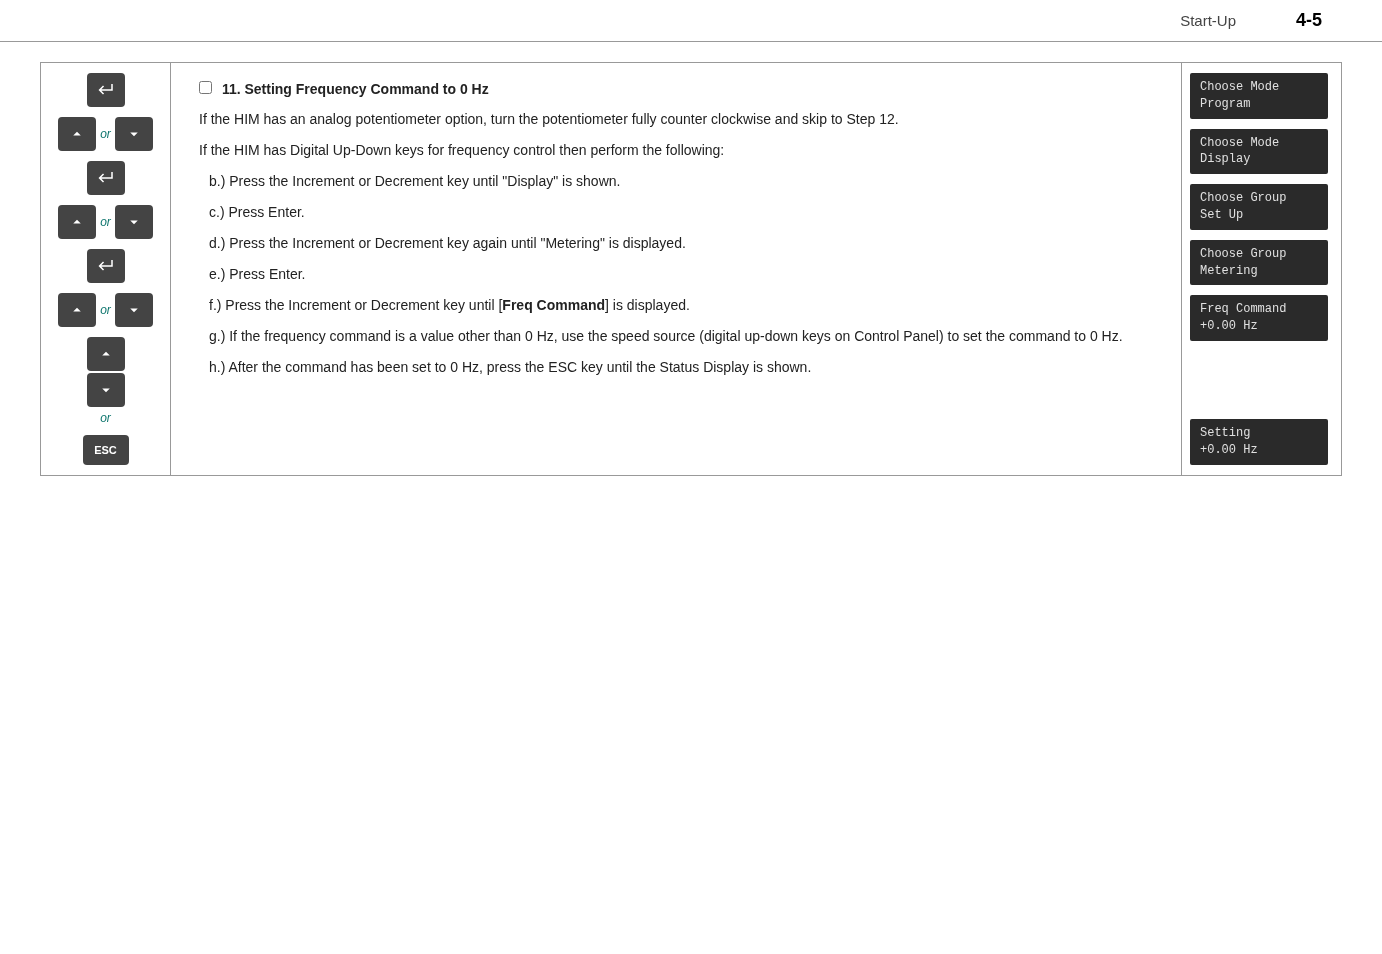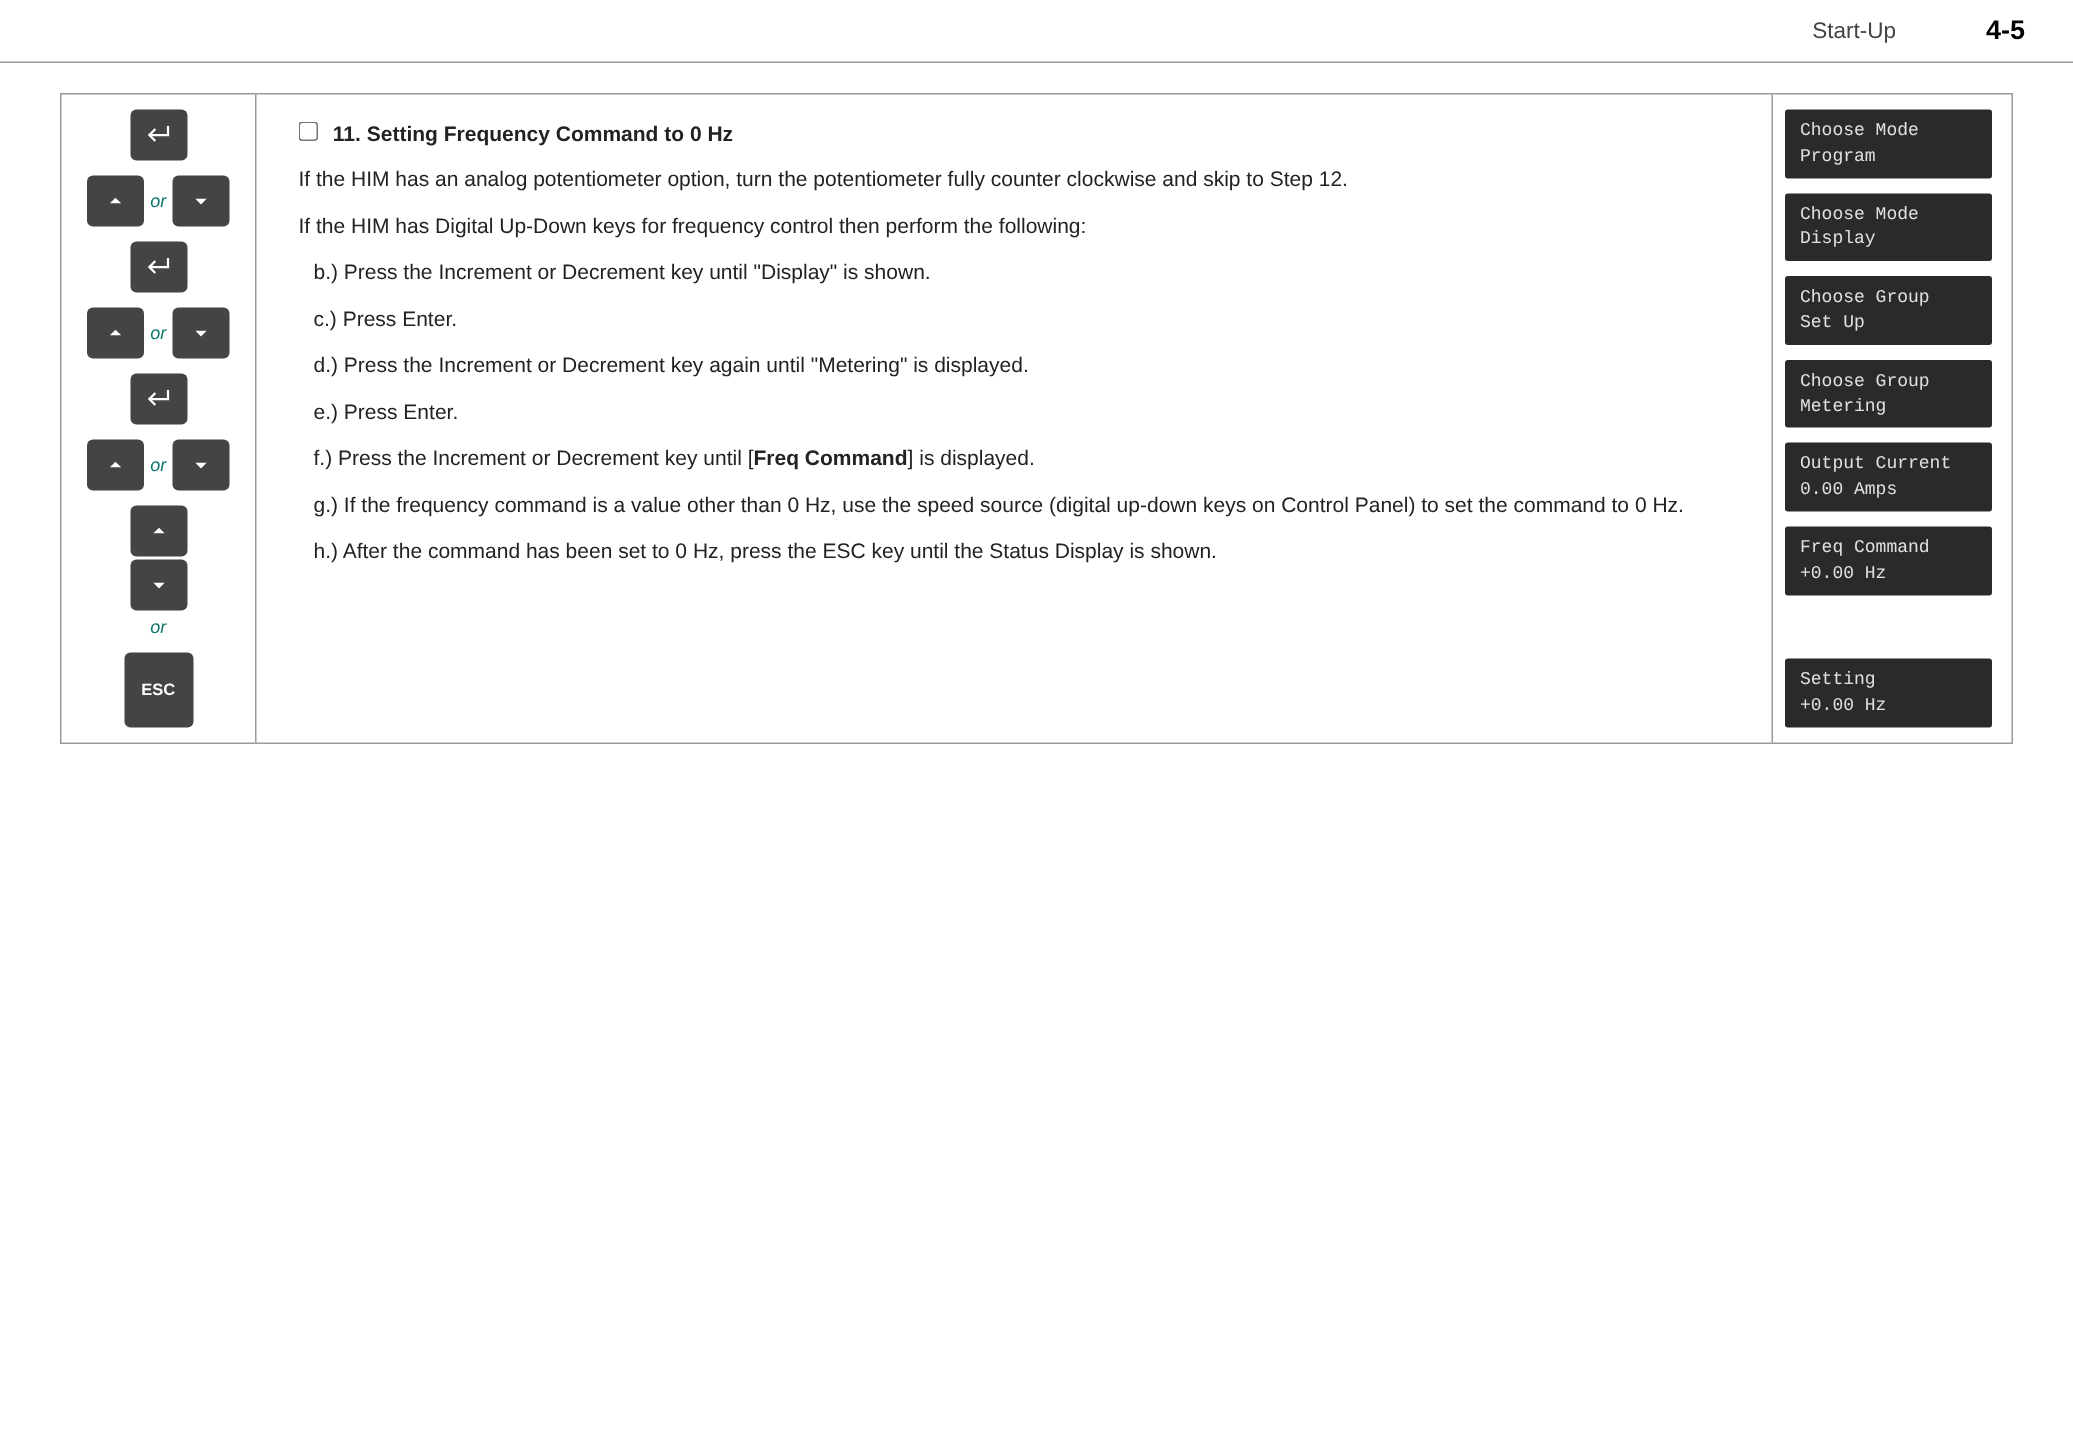--- a/index.html
+++ b/index.html
@@ -9,21 +9,21 @@
       font-size: 14px;
       color: #222;
       width: 1382px;
       min-height: 954px;
     }
 
     .page-header {
       display: flex;
       justify-content: flex-end;
       align-items: center;
-      padding: 10px 32px 10px 0;
+      padding: 10px 60px 10px 0;
       border-bottom: 1px solid #999;
       gap: 60px;
     }
 
     .page-header-title {
       font-size: 15px;
       color: #444;
     }
 
     .page-header-number {
@@ -68,21 +68,21 @@
     }
 
     .key-btn svg {
       fill: white;
       width: 18px;
       height: 18px;
     }
 
     .key-btn-esc {
       width: 46px;
-      height: 50px;
+      height: 30px;
       background: #444;
       border-radius: 4px;
       display: flex;
       align-items: center;
       justify-content: center;
       font-size: 11px;
       font-weight: bold;
       color: white;
       cursor: pointer;
     }
@@ -304,22 +304,20 @@
 
     <div class="display-box">Choose Mode
 Display</div>
 
     <div class="display-box">Choose Group
 Set Up</div>
 
     <div class="display-box">Choose Group
 Metering</div>
 
-    <div class="display-box">Output Current
-0.00 Amps</div>
 
     <div class="display-box">Freq Command
 +0.00 Hz</div>
 
     <div class="spacer"></div>
 
     <div class="display-box">Setting
 +0.00 Hz</div>
 
   </div>

